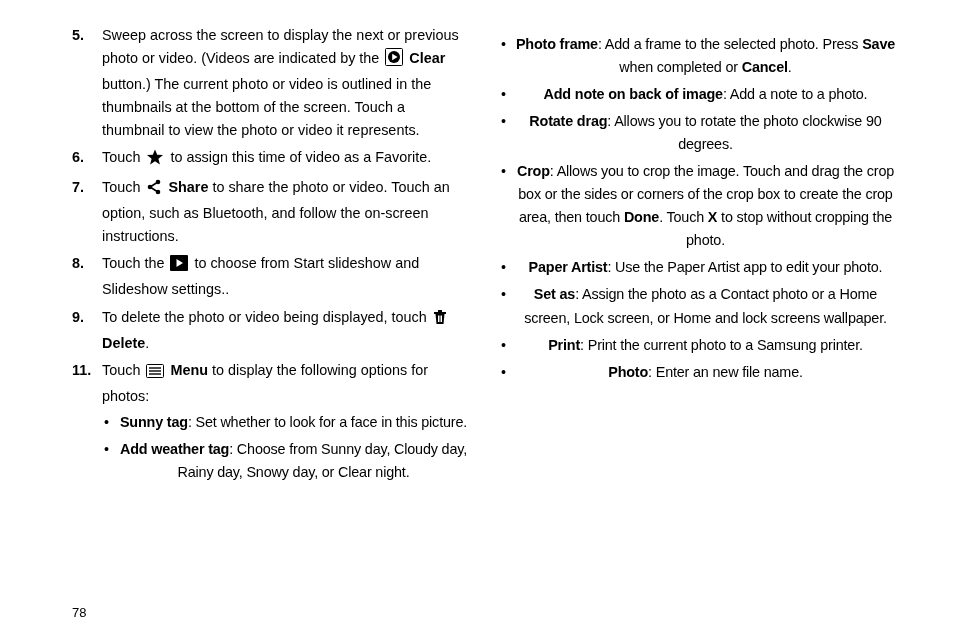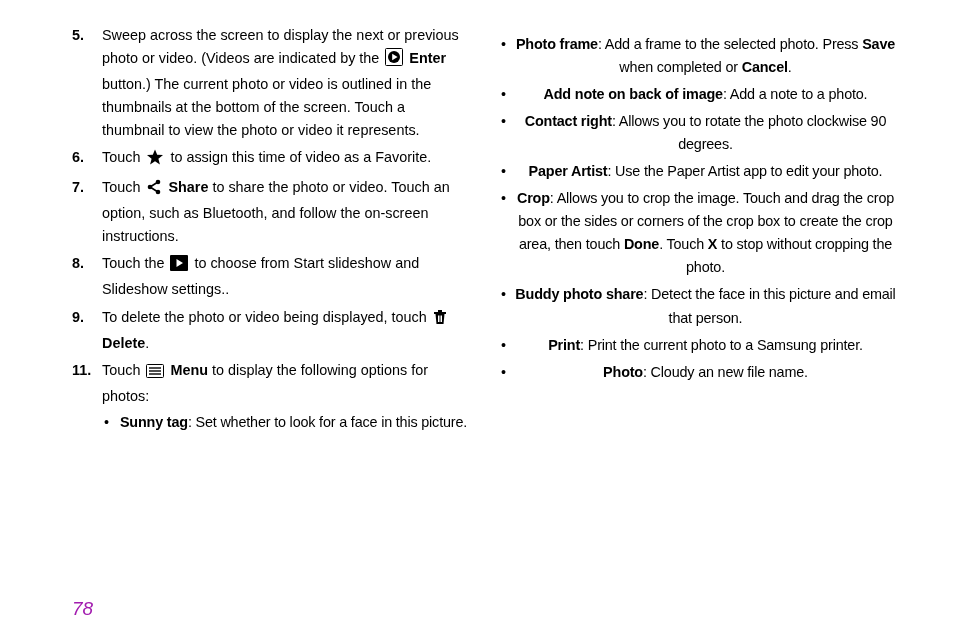--- a/index.html
+++ b/index.html
@@ -68,24 +68,23 @@
     font-stretch: condensed;
     letter-spacing: -0.18px;
   }
   b { font-weight: bold; }
   .icon {
     display: inline-block;
     vertical-align: -3px;
     margin: 0 2px;
   }
   .pagenum {
-    font-size: 19px;
-    color: #a21caf;
+    font-size: 13px;
+    color: #000000;
     margin-top: auto;
-    font-style: italic;
   }
 </style>
 </head>
 <body>
 
 <div class="page">
   <div class="cols">
 
     <div class="col">
       <ol class="numbered">
@@ -93,21 +92,21 @@
         <li>
           <span class="num">5.</span>
           <span>Sweep across the screen to display the next or previous photo or video. (Videos are indicated by the </span>
           <span class="icon">
             <svg width="18" height="18" viewBox="0 0 18 18">
               <rect x="0.5" y="0.5" width="17" height="17" rx="1" fill="none" stroke="#000"></rect>
               <circle cx="9" cy="9" r="6" fill="#000"></circle>
               <polygon points="7.2,5.7 7.2,12.3 12.6,9" fill="#fff"></polygon>
             </svg>
           </span>
-          <b>Enter</b>
+          <b>Clear</b>
           <span> button.) The current photo or video is outlined in the thumbnails at the bottom of the screen. Touch a thumbnail to view the photo or video it represents.</span>
         </li>
 
         <li>
           <span class="num">6.</span>
           <span>Touch </span>
           <span class="icon">
             <svg width="18" height="16" viewBox="0 0 18 16">
               <polygon points="9,0.5 11.2,5.8 17,6.1 12.4,9.8 13.9,15.5 9,12.2 4.1,15.5 5.6,9.8 1,6.1 6.8,5.8" fill="#000"></polygon>
             </svg>
@@ -168,34 +167,35 @@
               <line x1="3" y1="4" x2="15" y2="4" stroke="#000" stroke-width="1.4"></line>
               <line x1="3" y1="7" x2="15" y2="7" stroke="#000" stroke-width="1.4"></line>
               <line x1="3" y1="10" x2="15" y2="10" stroke="#000" stroke-width="1.4"></line>
             </svg>
           </span>
           <b>Menu</b>
           <span> to display the following options for photos:</span>
 
           <ul class="bullets condensed">
             <li><b>Sunny tag</b><span>: Set whether to look for a face in this picture.</span></li>
+            <li><b>Add weather tag</b><span>: Choose from Sunny day, Cloudy day, Rainy day, Snowy day, or Clear night.</span></li>
           </ul>
         </li>
 
       </ol>
     </div>
 
     <div class="col col-right condensed">
       <ul class="bullets condensed">
         <li><b>Photo frame</b><span>: Add a frame to the selected photo. Press </span><b>Save</b><span> when completed or </span><b>Cancel</b><span>.</span></li>
         <li><b>Add note on back of image</b><span>: Add a note to a photo.</span></li>
-        <li><b>Contact right</b><span>: Allows you to rotate the photo clockwise 90 degrees.</span></li>
+        <li><b>Rotate drag</b><span>: Allows you to rotate the photo clockwise 90 degrees.</span></li>
+        <li><b>Crop</b><span>: Allows you to crop the image. Touch and drag the crop box or the sides or corners of the crop box to create the crop area, then touch </span><b>Done</b><span>. Touch </span><b>X</b><span> to stop without cropping the photo.</span></li>
         <li><b>Paper Artist</b><span>: Use the Paper Artist app to edit your photo.</span></li>
-        <li><b>Crop</b><span>: Allows you to crop the image. Touch and drag the crop box or the sides or corners of the crop box to create the crop area, then touch </span><b>Done</b><span>. Touch </span><b>X</b><span> to stop without cropping the photo.</span></li>
-        <li><b>Buddy photo share</b><span>: Detect the face in this picture and email that person.</span></li>
+        <li><b>Set as</b><span>: Assign the photo as a Contact photo or a Home screen, Lock screen, or Home and lock screens wallpaper.</span></li>
         <li><b>Print</b><span>: Print the current photo to a Samsung printer.</span></li>
-        <li><b>Photo</b><span>: Cloudy an new file name.</span></li>
+        <li><b>Photo</b><span>: Enter an new file name.</span></li>
       </ul>
     </div>
   </div>
 
   <div class="pagenum">78</div>
 </div>
 
 </body></html>

